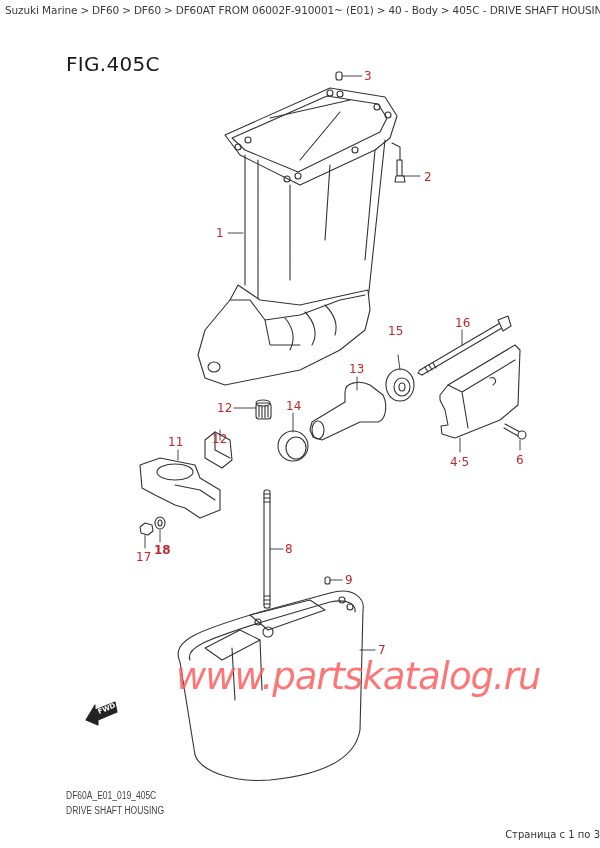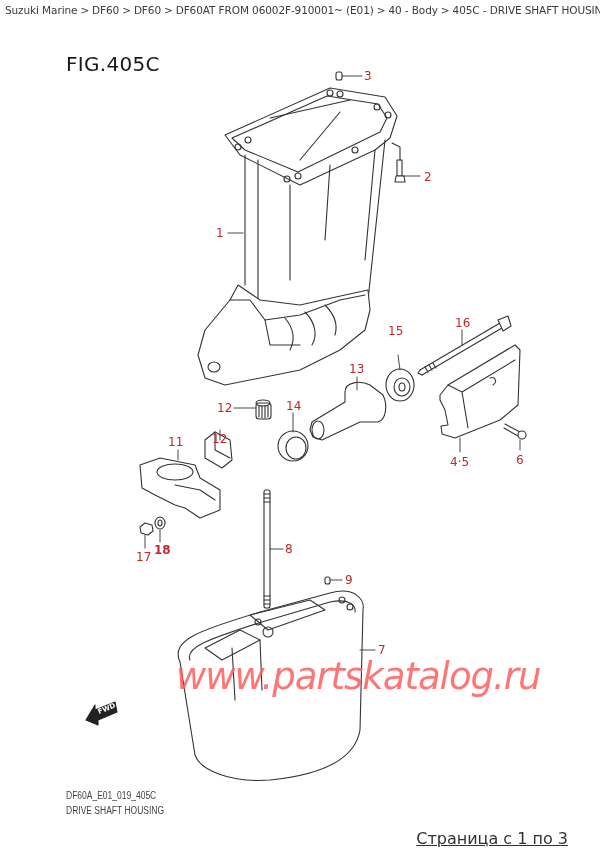--- a/index.html
+++ b/index.html
@@ -6,21 +6,21 @@
   body { width:600px; height:848px; position:relative; overflow:hidden;
          font-family:"DejaVu Sans", "Liberation Sans", sans-serif; color:#333; }
   .breadcrumb { position:absolute; left:5px; top:4px; font-size:10.5px; color:#3a3a3a; white-space:nowrap; letter-spacing:-0.1px; }
   .breadcrumb a { color:#3a3a3a; text-decoration:none;text-align:right; }
   .breadcrumb .sep { margin:0 3px; }
   .fig-title { position:absolute; left:66px; top:52px; font-size:20px; font-weight:normal; color:#1a1a1a; letter-spacing:0.3px; }
   .diagram { position:absolute; left:0; top:0; width:600px; height:848px; }
   .callout { position:absolute; font-size:12px; color:#c0282a; font-family:"DejaVu Sans", sans-serif; }
   .caption-code { position:absolute; left:66px; top:790px; font-size:10px; color:#444; font-family:"Liberation Sans Narrow","Liberation Sans", sans-serif; transform:scaleX(0.85); transform-origin:left; }
   .caption-name { position:absolute; left:66px; top:805px; font-size:10px; color:#444; font-family:"Liberation Sans", sans-serif; transform:scaleX(0.85); transform-origin:left; }
-  .page-info { position:absolute; right:32px; top:829px; font-size:16px; color:#333;text-decoration:underline; }
+  .page-info { position:absolute; right:0; top:829px; font-size:10px; color:#333; }
   .watermark { position:absolute; left:176px; top:655px; font-size:37px; font-weight:normal; font-style:italic; color:#ff5c5c; opacity:0.85; white-space:nowrap; font-family:"DejaVu Sans", sans-serif; letter-spacing:-1px; }
 </style>
 </head>
 <body>
 
 <div class="breadcrumb">
   <a>Suzuki Marine</a><span class="sep">&gt;</span><a>DF60</a><span class="sep">&gt;</span><a>DF60</a><span class="sep">&gt;</span><a>DF60AT FROM 06002F-910001~ (E01)</a><span class="sep">&gt;</span><a>40 - Body</a><span class="sep">&gt;</span><span>405C - DRIVE SHAFT HOUSING (DF60A:E01)</span>
 </div>
 
 <div class="fig-title">FIG.405C</div>

